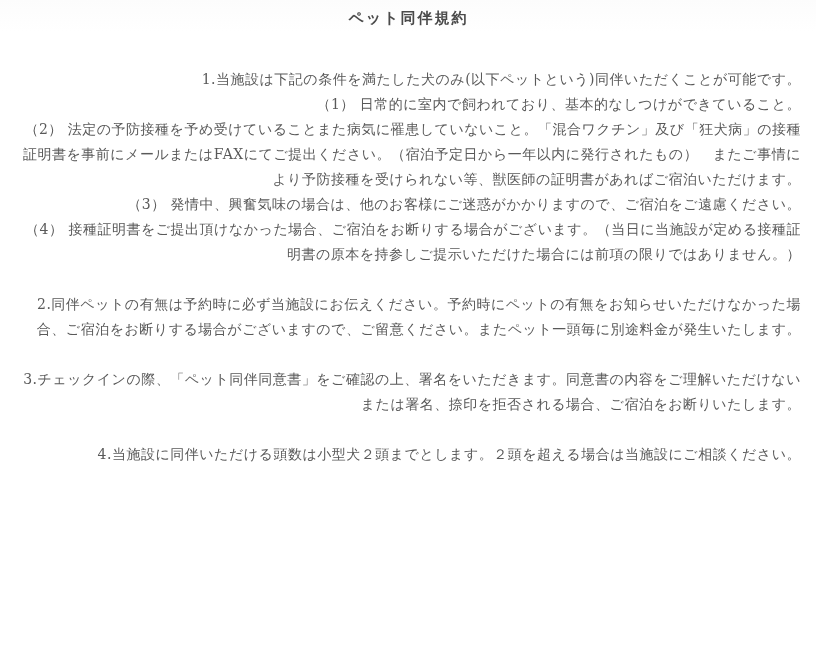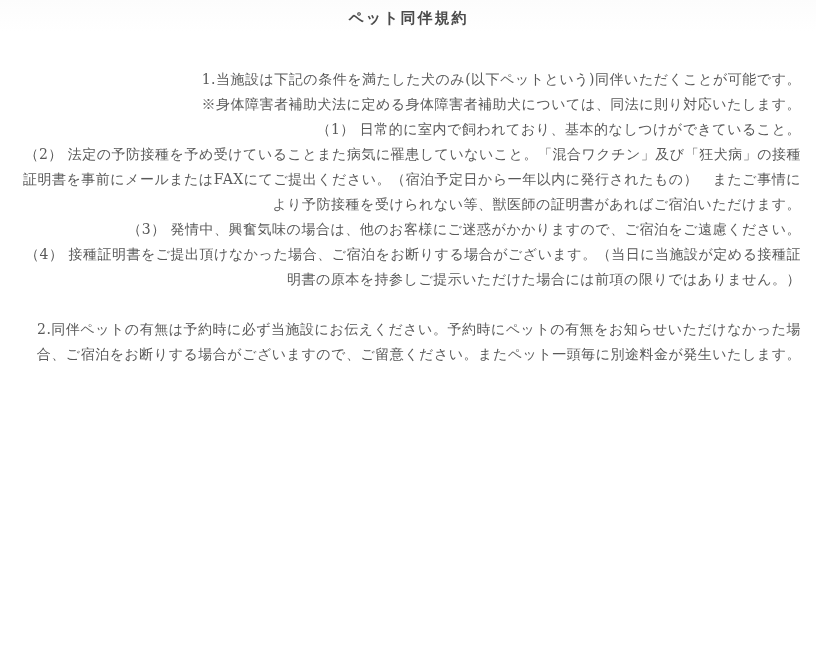--- a/index.html
+++ b/index.html
@@ -46,24 +46,25 @@
   }
 </style>
 </head>
 <body>
 
 <div class="page">
   <h1 class="doc-title">ペット同伴規約</h1>
 
   <div class="content">
     <p>1.当施設は下記の条件を満たした犬のみ(以下ペットという)同伴いただくことが可能です。</p>
-    <p>※身体障害者補助犬法に定める身体障害者補助犬については、同法に則り対応いたします。</p>
     <p>（1） 日常的に室内で飼われており、基本的なしつけができていること。</p>
     <p>（2） 法定の予防接種を予め受けていることまた病気に罹患していないこと。「混合ワクチン」及び「狂犬病」の接種証明書を事前にメールまたはFAXにてご提出ください。（宿泊予定日から一年以内に発行されたもの）　またご事情により予防接種を受けられない等、獣医師の証明書があればご宿泊いただけます。</p>
     <p>（3） 発情中、興奮気味の場合は、他のお客様にご迷惑がかかりますので、ご宿泊をご遠慮ください。</p>
     <p>（4） 接種証明書をご提出頂けなかった場合、ご宿泊をお断りする場合がございます。（当日に当施設が定める接種証明書の原本を持参しご提示いただけた場合には前項の限りではありません。）</p>
 
     <p class="para">2.同伴ペットの有無は予約時に必ず当施設にお伝えください。予約時にペットの有無をお知らせいただけなかった場合、ご宿泊をお断りする場合がございますので、ご留意ください。またペット一頭毎に別途料金が発生いたします。</p>
 
+    <p class="para">3.チェックインの際、「ペット同伴同意書」をご確認の上、署名をいただきます。同意書の内容をご理解いただけないまたは署名、捺印を拒否される場合、ご宿泊をお断りいたします。</p>
 
+    <p class="para">4.当施設に同伴いただける頭数は小型犬２頭までとします。２頭を超える場合は当施設にご相談ください。</p>
 
   </div>
 </div>
 
 </body></html>

